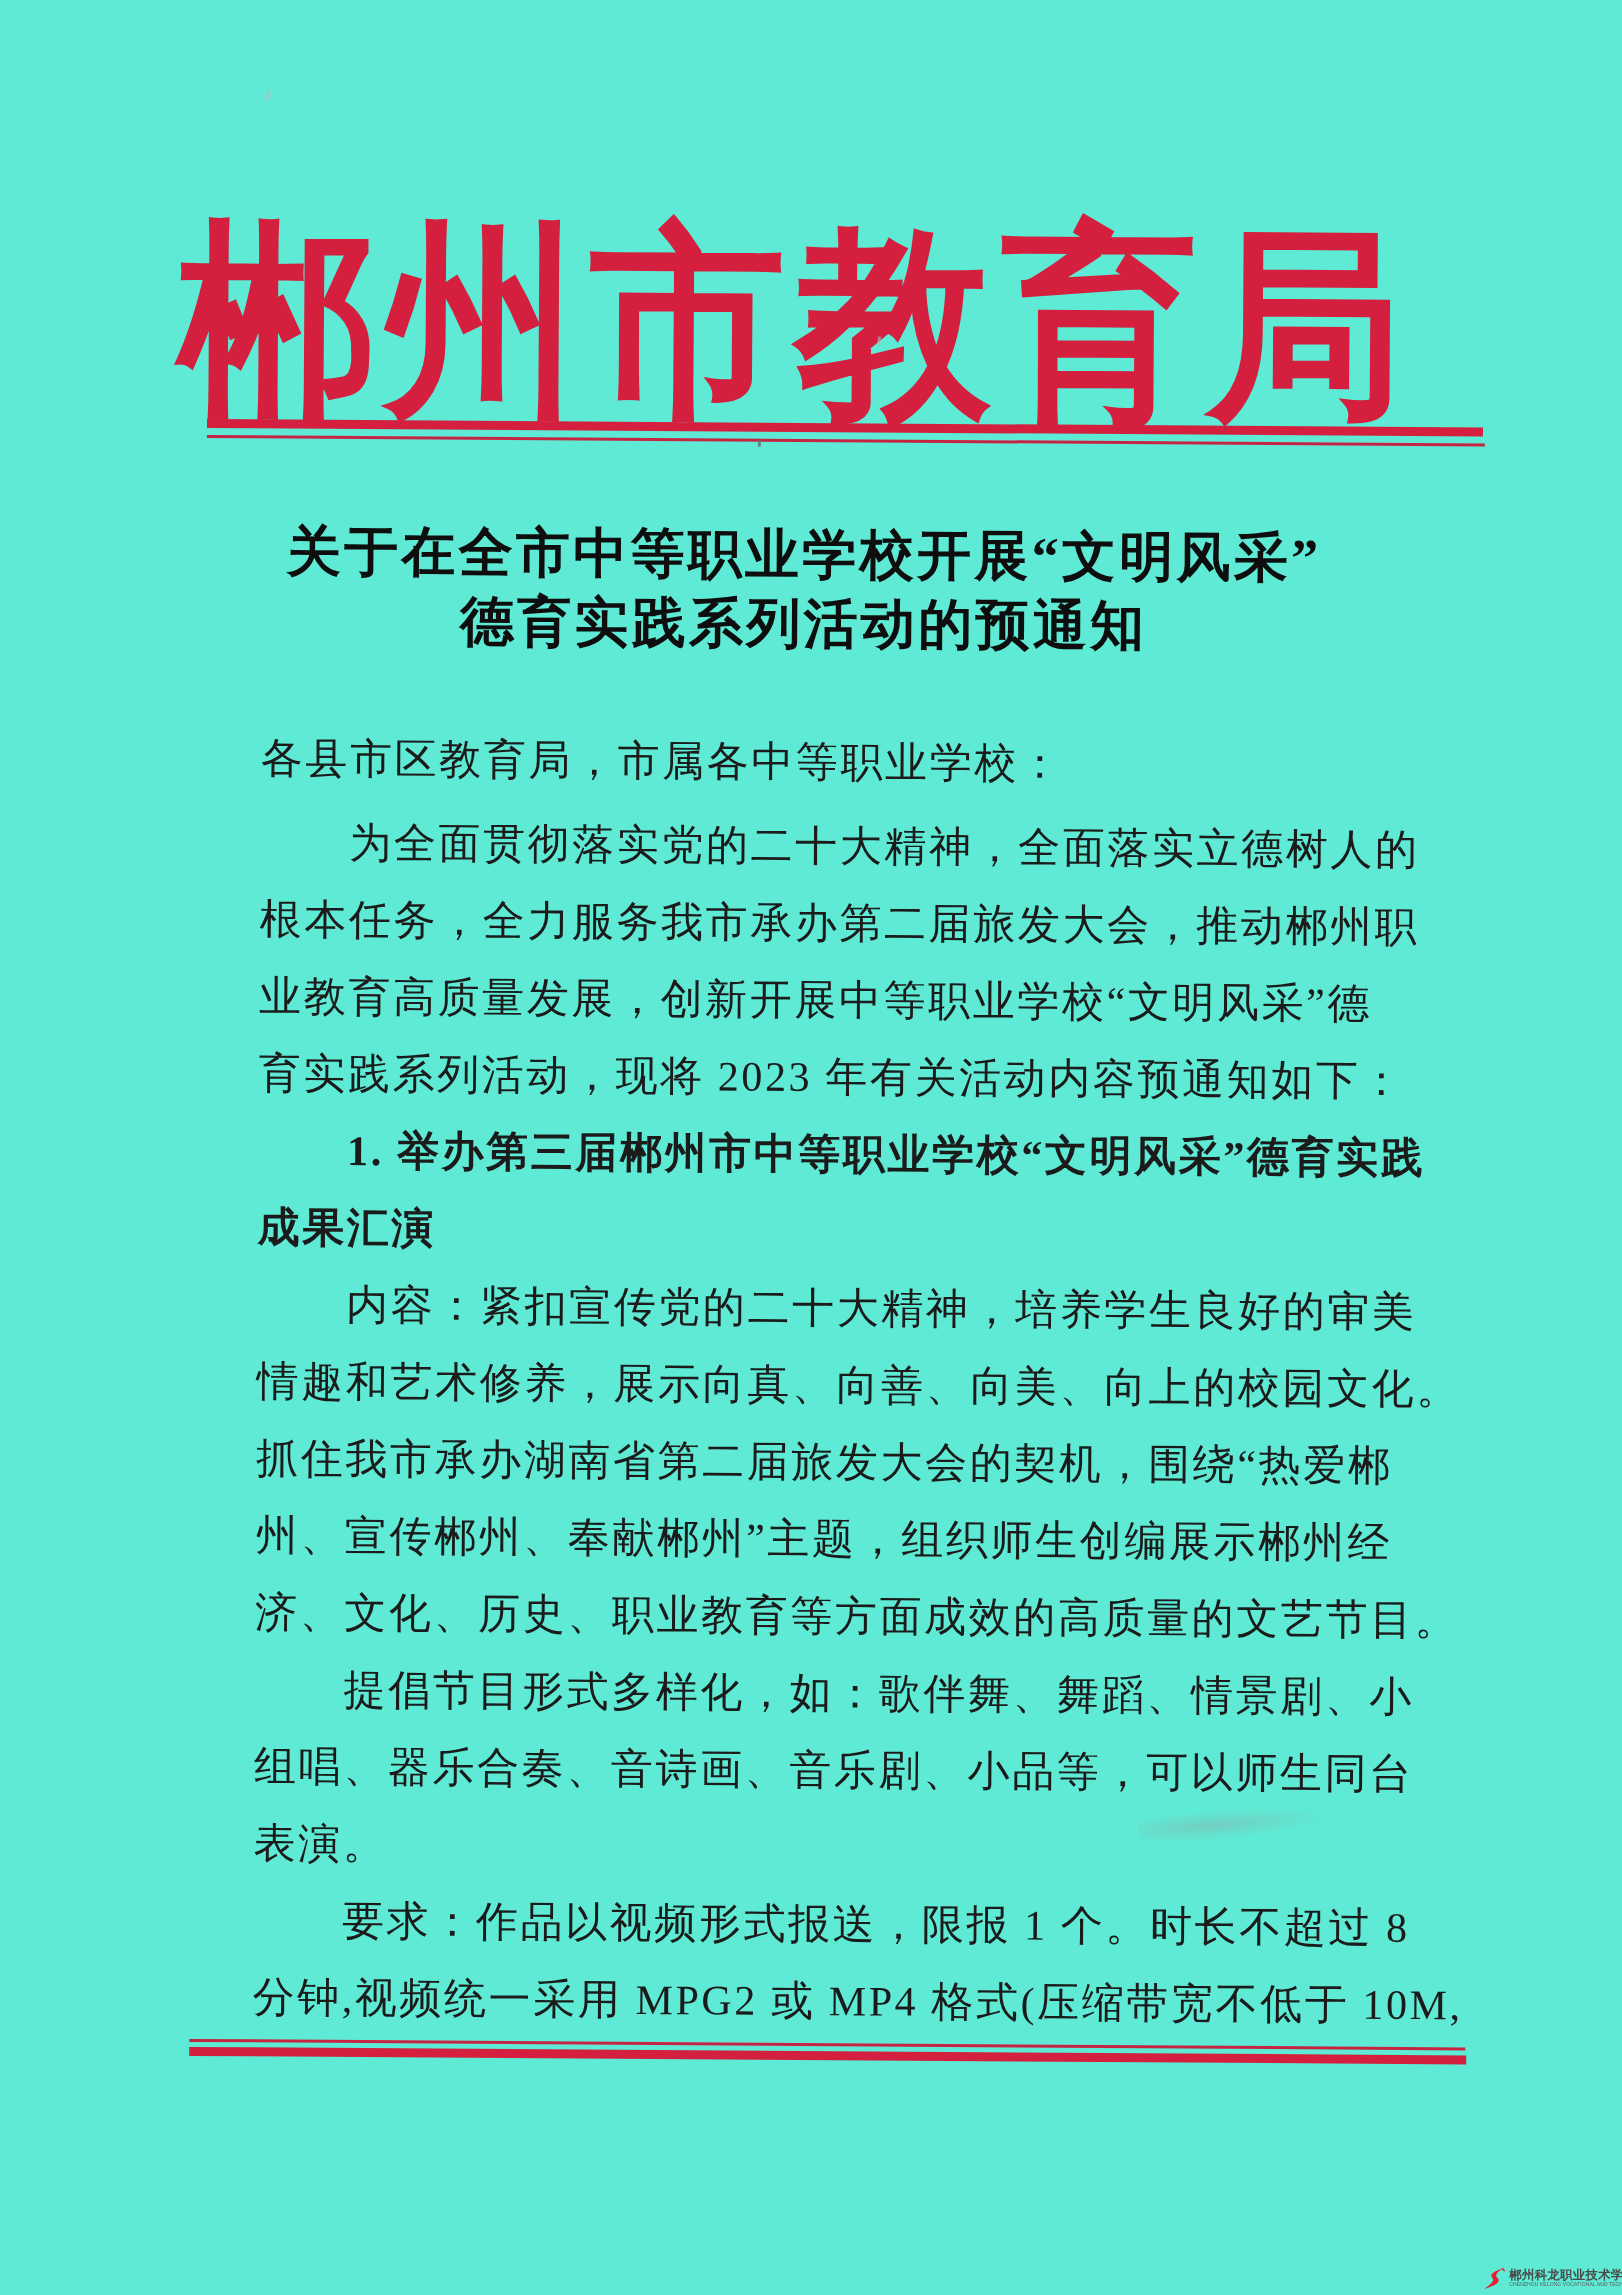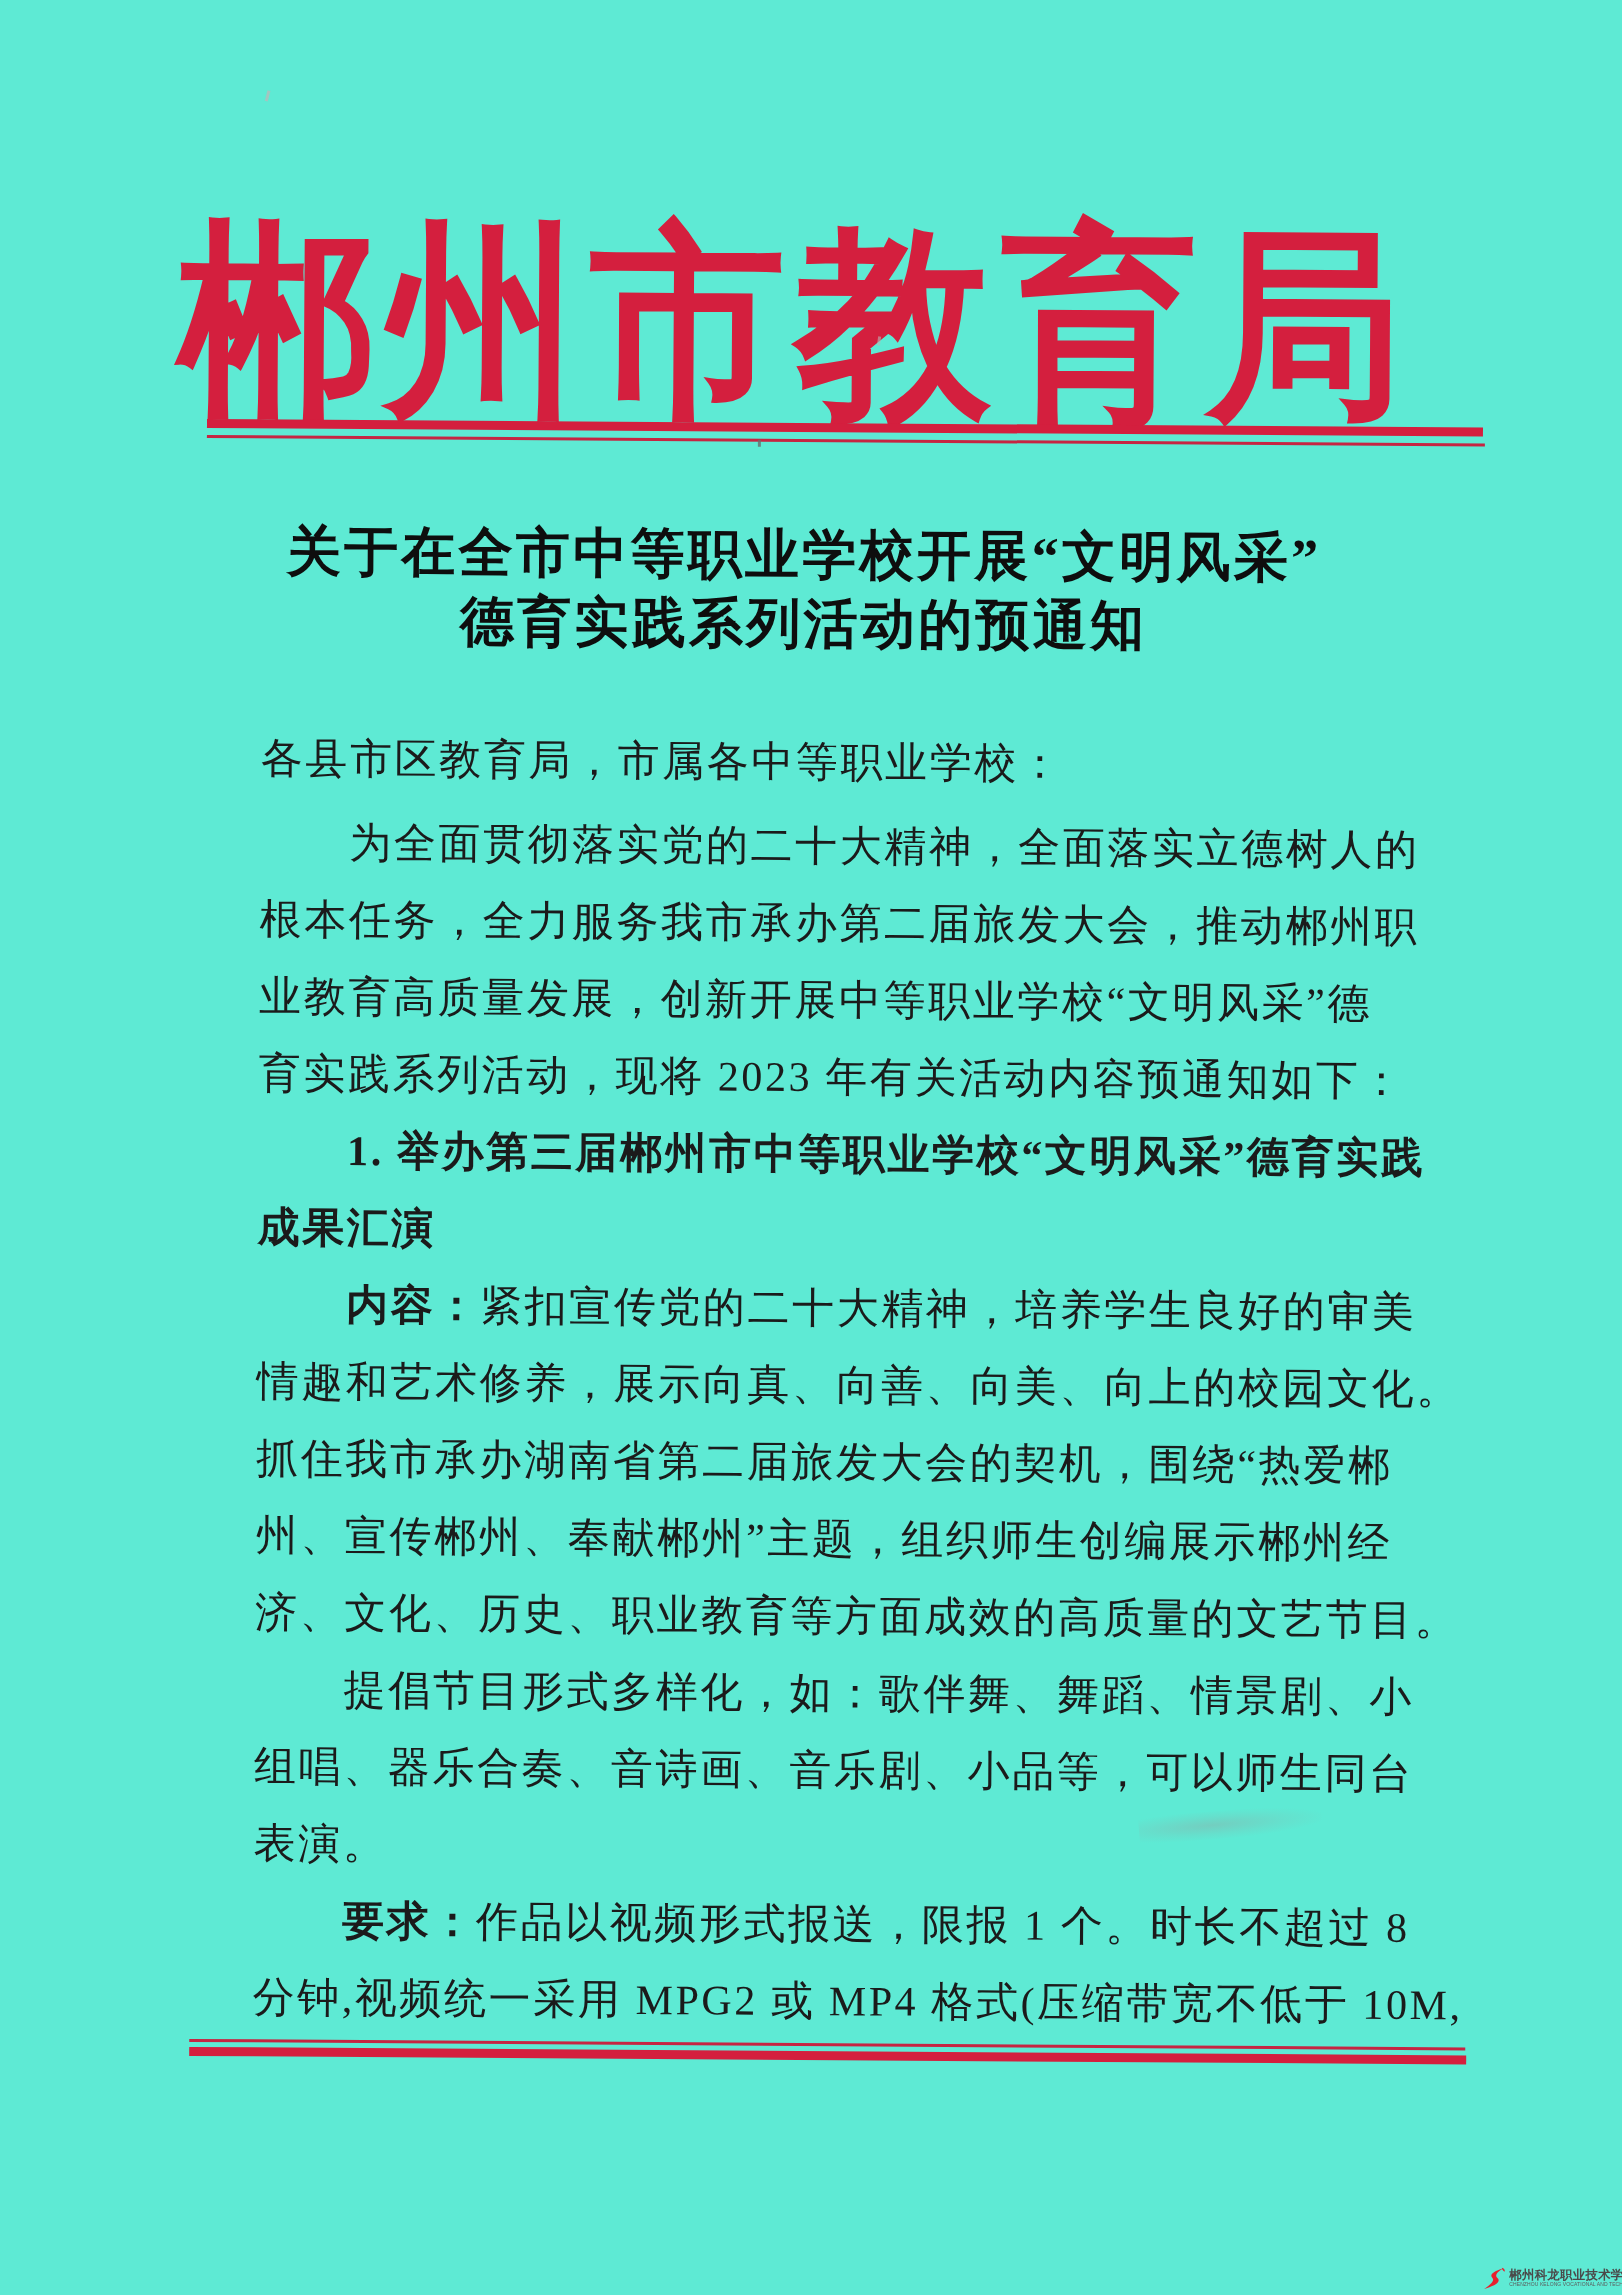--- a/index.html
+++ b/index.html
@@ -32,21 +32,21 @@
     position:absolute;top:720px;left:263px;width:1152px;
     font-size:42px;line-height:77px;color:#1b1b1b;letter-spacing:2.6px;white-space:nowrap;
   }
   .lines{position:absolute;top:804px;left:263px;width:1128px;}
   .lines p{
     margin:0;height:77px;line-height:77px;font-size:42px;
     color:#1b1b1b;letter-spacing:2.6px;white-space:nowrap;
   }
   .ind{text-indent:89px;}
   .bold{font-weight:bold;}
-  .lead{font-weight:bold;}
+  .lead{font-weight:normal;}
 
   
   .spk{position:absolute;background:#b9b9b9;}
   .spk1{left:264px;top:90px;width:3.3px;height:10.5px;transform:rotate(14deg);opacity:.75;}
   .spk2{left:877px;top:332px;width:2.6px;height:8.5px;transform:rotate(8deg);opacity:.6;}
   .spk3{left:758px;top:436px;width:2.6px;height:7.2px;background:#6b6b6b;opacity:.8;}
   .smudge{
     position:absolute;left:1148px;top:1803px;width:183px;height:27.5px;opacity:.35;
     background:radial-gradient(ellipse at 40% 50%, #9a9a9a 0%, rgba(154,154,154,.35) 45%, rgba(154,154,154,0) 75%);
     transform:rotate(-5deg);

